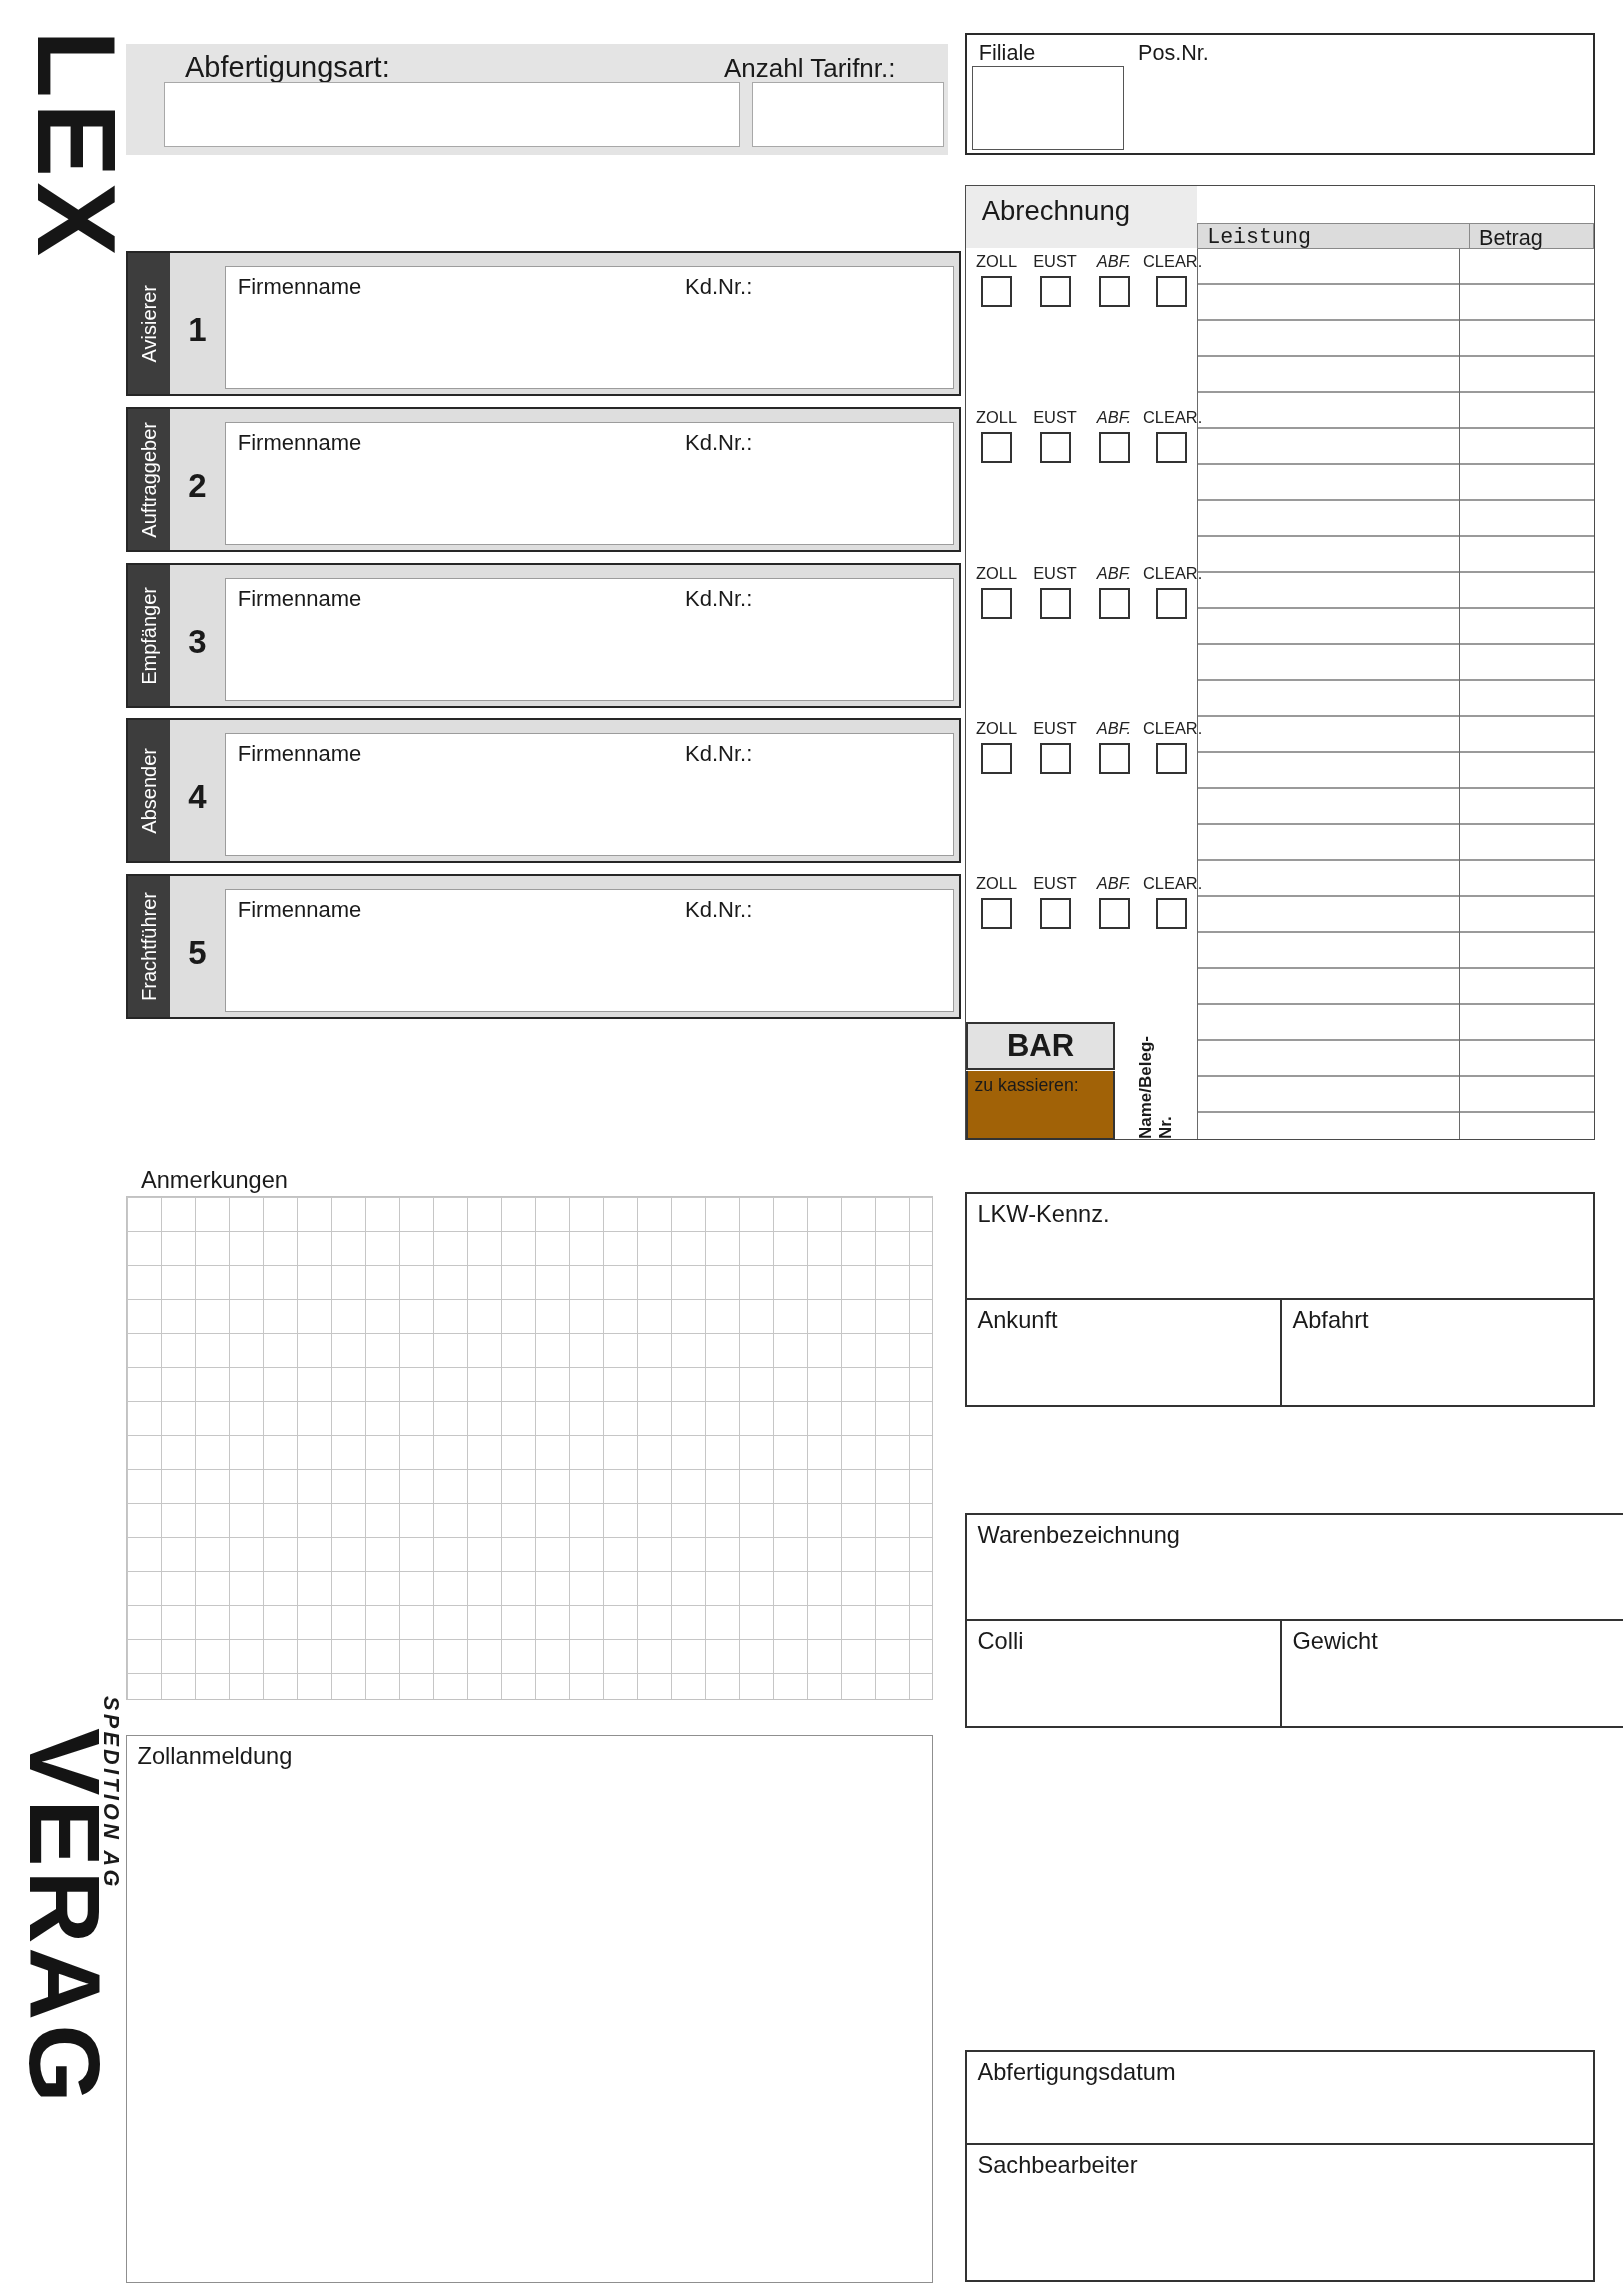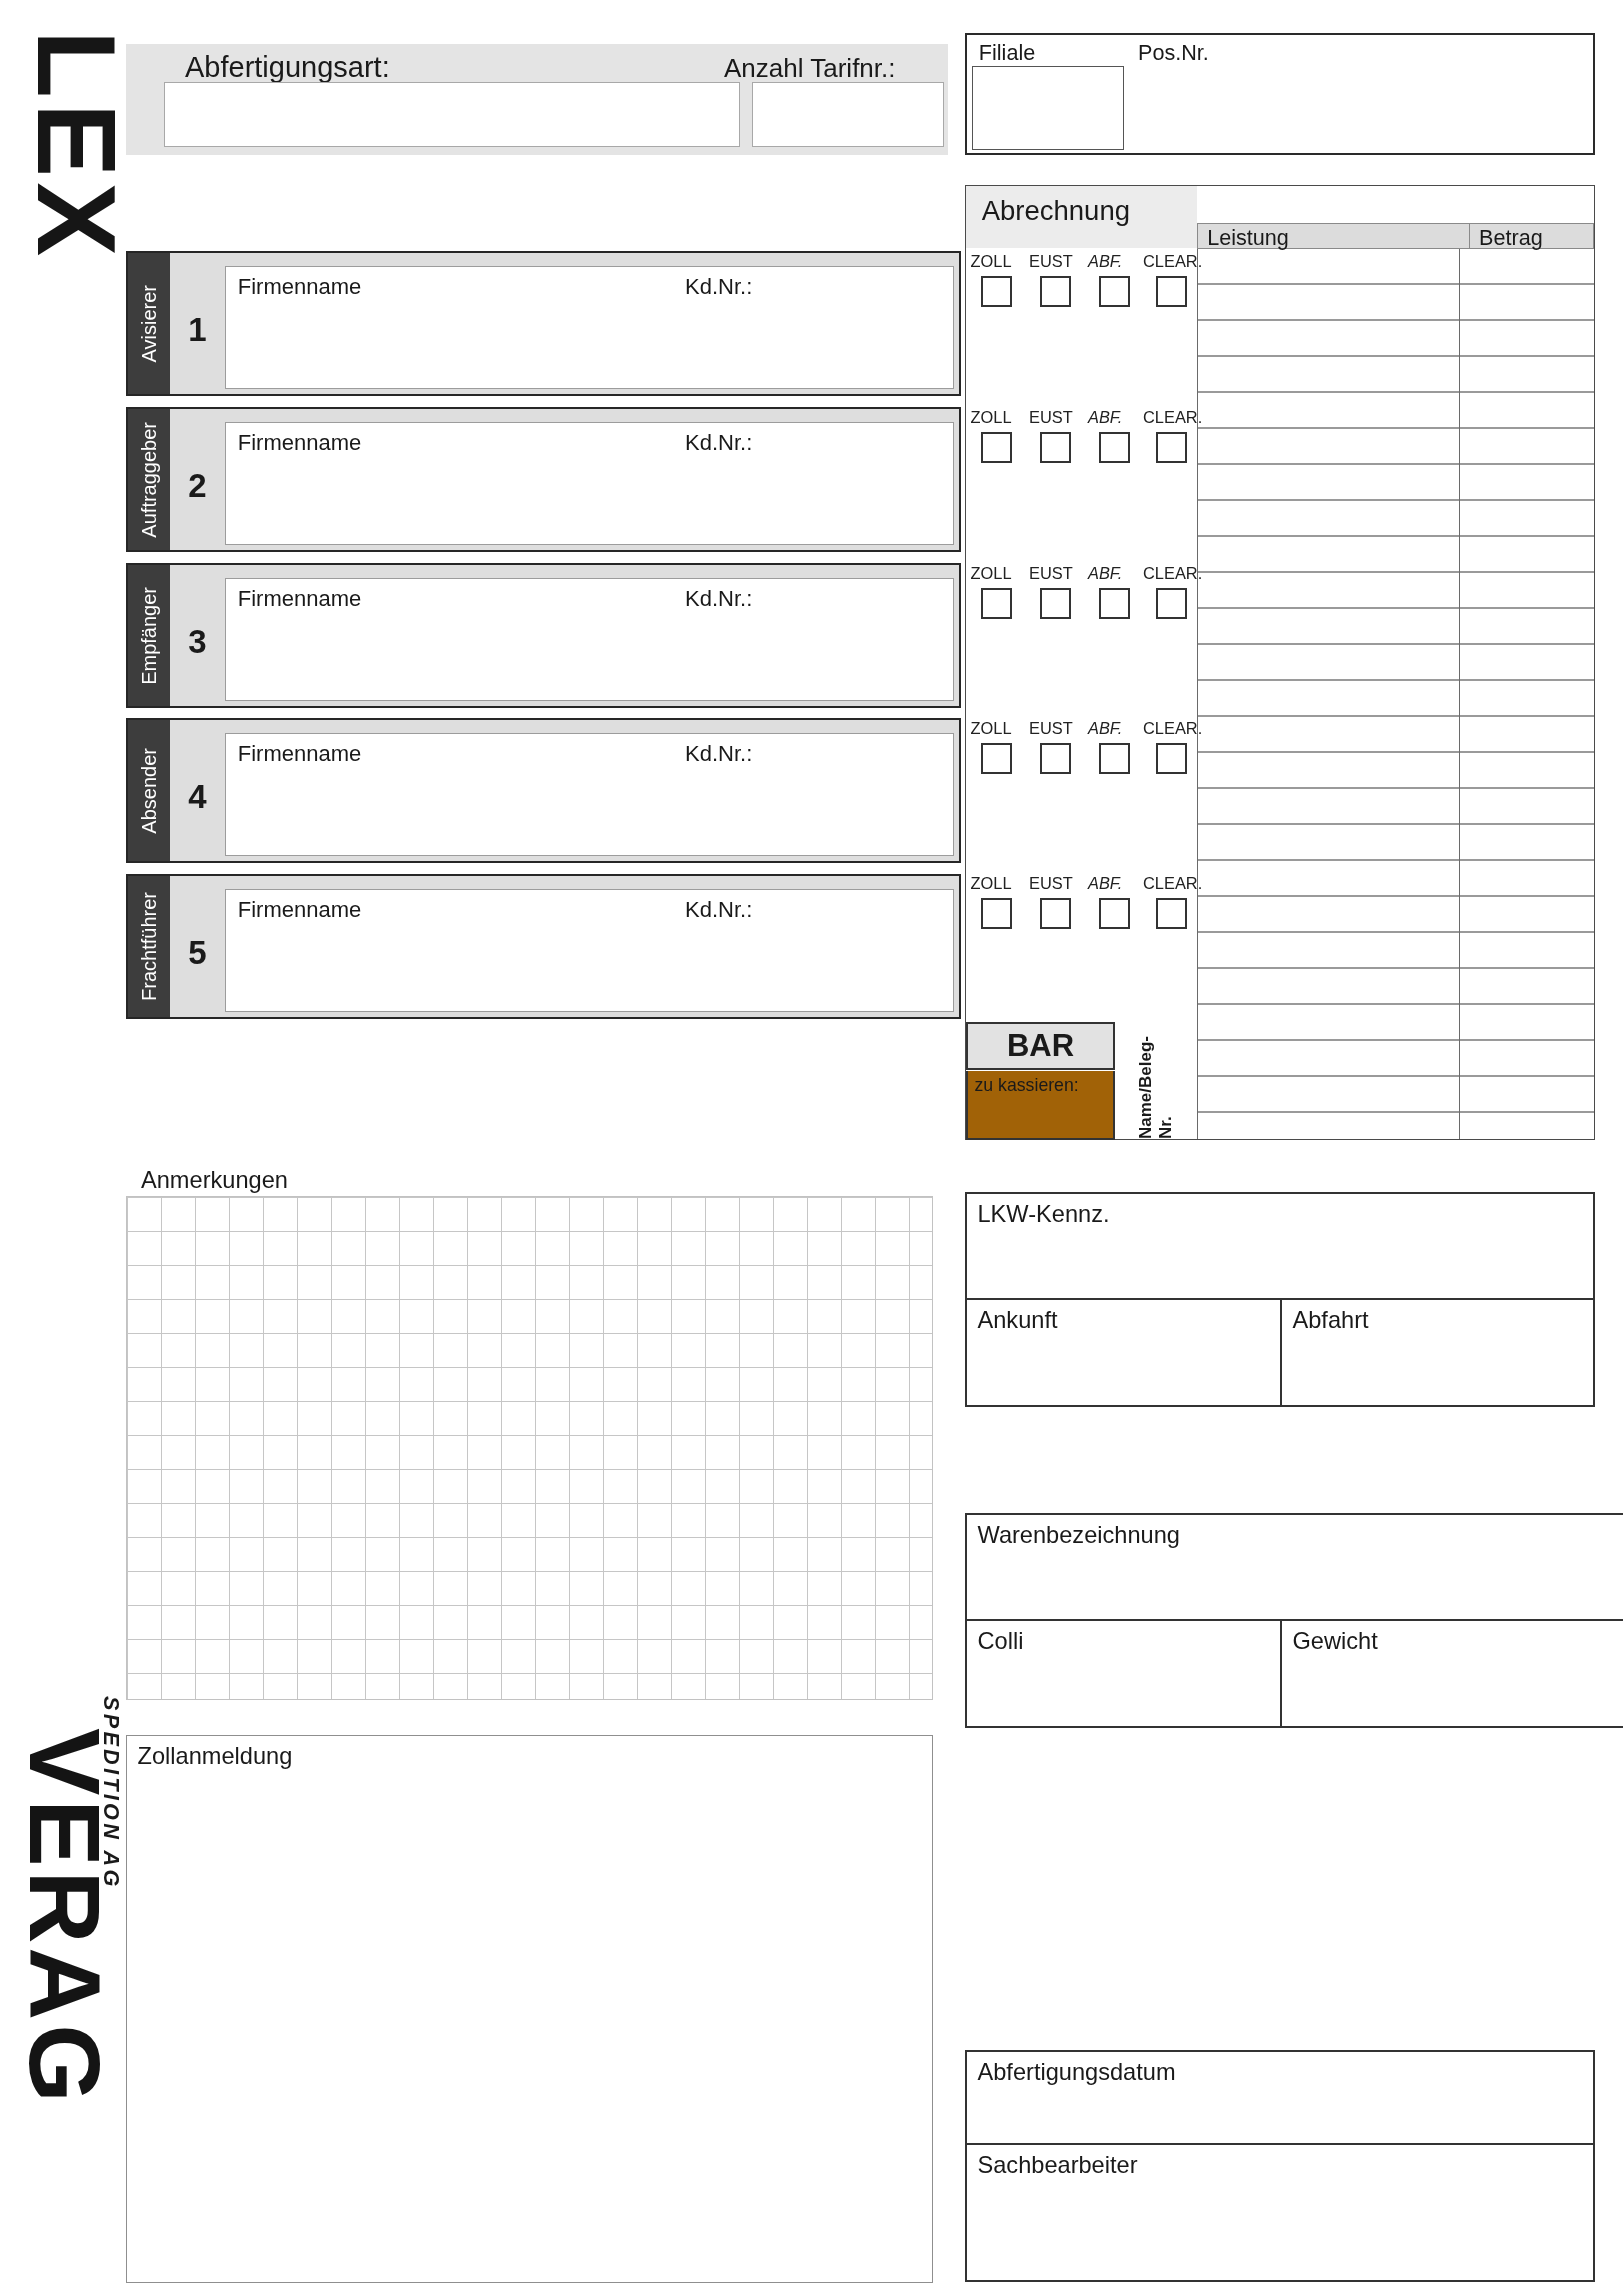--- a/index.html
+++ b/index.html
@@ -29,28 +29,28 @@
   .filiale-input{ position:absolute; left:5.2px;   top:31px; width:152px; height:84px; border:1.3px solid #555; background:#fff; }
   .posnr-label  { position:absolute; left:171px; top:5.2px;  font-size:21.6px; }
   .posnr-field  { position:absolute; left:165px; top:31px; width:458px; height:84px; }
 
   
   .abrechnung { left:965px; top:185px; width:630px; height:955px; border:1.3px solid #4a4a4a; background:#fff; }
   .abr-title-area { left:0; top:0; width:231px; height:62px; background:#ececec; }
   .abr-title { padding:9.2px 0 0 15.7px; font-size:27.5px; }
   .lb-header { left:231px; top:37px; width:397px; height:26px; display:flex; }
   .lb-h { background:#dcdcdc; border:1.3px solid #8a8a8a; font-size:21.6px; padding:1.3px 0 0 9.2px; }
-  .lb-leistung { width:298px; }
+  .lb-leistung { width:298px;font-family:Liberation Mono, monospace; }
   .lb-betrag   { width:135px; border-left:none; }
   .lb-grid { left:231px; top:63px; width:397px; height:890px; border-left:1.3px solid #6a6a6a;
              background-image:repeating-linear-gradient(to bottom, transparent 0px, transparent 34px, #9a9a9a 34px, #9a9a9a 36px); }
   .lb-vdiv { left:493px; top:63px; width:1.3px; height:890px; background:#6a6a6a; }
 
   .cb-group { left:0; width:231px; height:85px; }
-  .cb  { position:absolute; top:0; width:52px; }
+  .cb  { position:absolute; top:0; width:52px; text-align:center; }
   .cbc1{ left:4.6px; } .cbc2{ left:63px; } .cbc3{ left:122px;font-style:italic; } .cbc4{ left:177px; width:56px; }
   .cb-label { display:block; font-size:16.4px; color:#222; }
   .cb-box { width:31px; height:31px; border:2px solid #333; background:#fff; margin:5.2px auto 0; }
   .cg1{ top:66px; } .cg2{ top:222px; } .cg3{ top:378px; } .cg4{ top:533px; } .cg5{ top:688px; }
 
   .bar-box  { left:0; top:836px; width:149px; height:48px; background:#e2e2e2; border:2px solid #333;
               text-align:center; font-size:31px; font-weight:bold; line-height:44px; }
   .zu-kass  { left:0; top:885px; width:149px; height:69px; background:#a16207; border:2px solid #333; border-top:none;
               font-size:17.7px; padding:3.9px 0 0 6.5px; }
   .name-beleg { left:149px; top:836px; width:82px; height:117px; display:flex; align-items:center; justify-content:center; }

